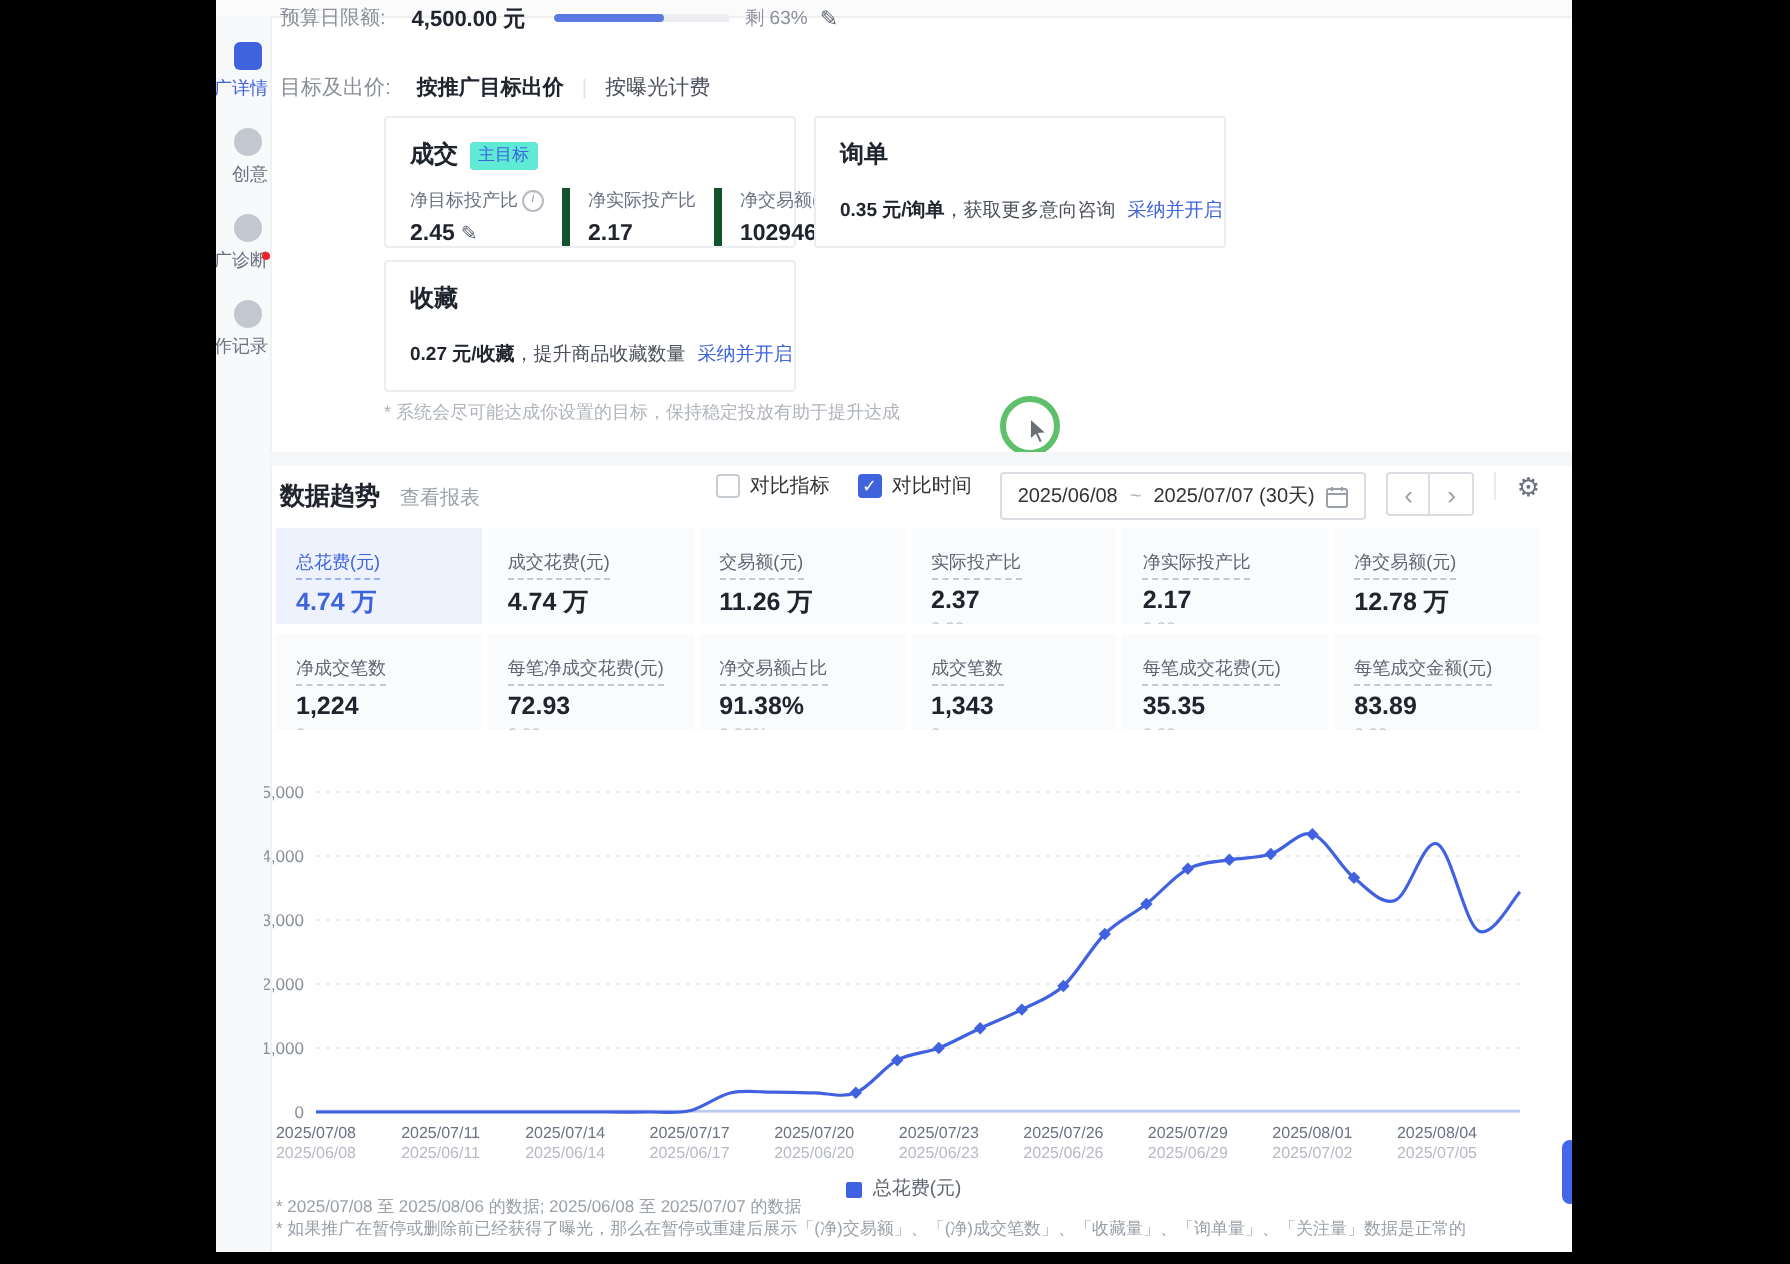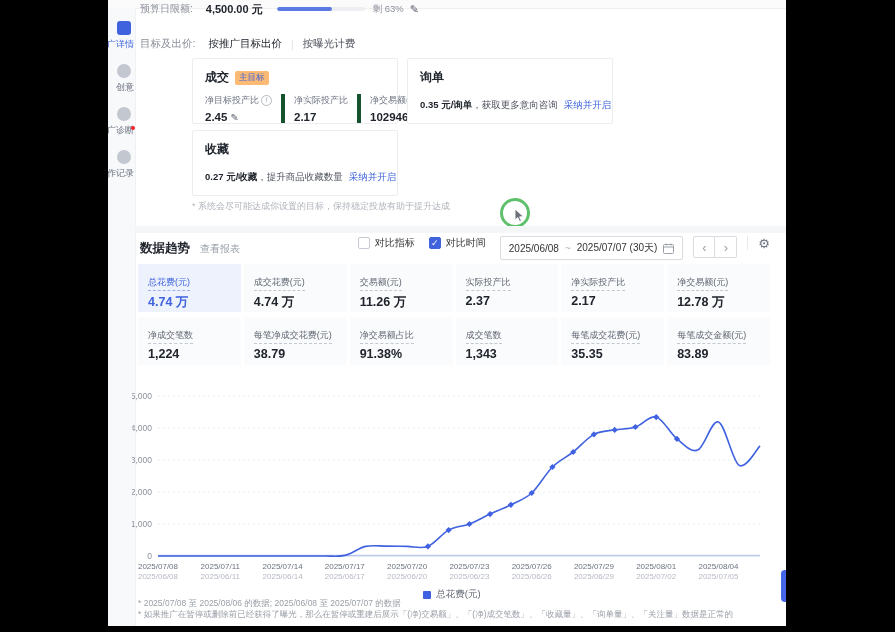--- a/index.html
+++ b/index.html
@@ -22,30 +22,30 @@
   .b-label{color:#8a8f99}
   .b-amount{color:#20242c;font-weight:bold;font-size:11px;margin-left:13px}
   .pbar{width:88px;height:4px;background:#eceef2;border-radius:2px;margin-left:14px;position:relative;overflow:hidden}
   .pfill{position:absolute;left:0;top:0;height:4px;border-radius:2px;background:#5b79e3}
   .b-rem{color:#8a8f99;font-size:9.5px;margin-left:8px;white-space:nowrap}
   .edit-i{color:#5f6672;font-size:11px;margin-left:6px;cursor:pointer}
 
   
   .bidding-row{position:absolute;left:32px;top:37px;display:flex;align-items:center;font-size:10.5px}
   .bid-label{color:#8a8f99}
-  .tab-active{color:#20242c;font-weight:normal;margin-left:13px;cursor:pointer}
+  .tab-active{color:#20242c;font-weight:bold;margin-left:13px;cursor:pointer}
   .tab-sep{color:#e0e2e6;margin:0 9px}
   .tab{color:#4a4f59;cursor:pointer}
 
   
   #goal-cards{position:absolute;left:84px;top:58px;width:421px;display:flex;flex-wrap:wrap;gap:6px 9px}
   .gcard{width:206px;height:66px;border:1px solid #ebedf0;border-radius:2px;box-sizing:border-box;padding:10px 12px;background:#fff}
   .gc-title-row{display:flex;align-items:center}
   .gc-title{font-size:12px;font-weight:bold;color:#20242c}
-  .gc-badge{font-size:8.5px;color:#3e63dd;background:#fdba74;border-radius:2px;padding:1px 4px;margin-left:6px}
+  .gc-badge{font-size:8.5px;color:#3e63dd;background:#5eead4;border-radius:2px;padding:1px 4px;margin-left:6px}
   .gc-metrics{display:flex;margin-top:8px}
   .gc-m{padding-right:9px;margin-right:9px;border-right:4px solid #14532d}
   .gc-m:last-child{border-right:none;padding-right:0;margin-right:0}
   .gc-m-label{font-size:9px;color:#6b7280;display:flex;align-items:center;gap:2px;white-space:nowrap}
   .gc-m-value{font-size:11.5px;font-weight:bold;color:#20242c;margin-top:4px;white-space:nowrap}
   .gc-m-value .edit-i{font-size:10px;margin-left:3px}
   .info-i{display:inline-block;width:9px;height:9px;line-height:8px;border:1px solid #b6bac2;border-radius:50%;font-size:6.5px;color:#9aa0a8;text-align:center;font-style:italic}
   .gc-desc{font-size:9.5px;color:#4a4f59;margin-top:13px;white-space:nowrap}
   .gc-price{font-weight:bold;color:#20242c}
   .gc-link{color:#3e63dd;margin-left:6px;cursor:pointer}
@@ -217,21 +217,21 @@
       <div class="m-grid">
         <div class="m-card sel"><div class="m-label">总花费(元)</div><div class="m-value">4.74 万</div></div>
         <div class="m-card"><div class="m-label">成交花费(元)</div><div class="m-value">4.74 万</div></div>
         <div class="m-card"><div class="m-label">交易额(元)</div><div class="m-value">11.26 万</div></div>
         <div class="m-card"><div class="m-label">实际投产比</div><div class="m-value">2.37</div><div class="m-sub">0.00</div></div>
         <div class="m-card"><div class="m-label">净实际投产比</div><div class="m-value">2.17</div><div class="m-sub">0.00</div></div>
         <div class="m-card"><div class="m-label">净交易额(元)</div><div class="m-value">12.78 万</div></div>
       </div>
       <div class="m-grid">
         <div class="m-card"><div class="m-label">净成交笔数</div><div class="m-value">1,224</div><div class="m-sub">0</div></div>
-        <div class="m-card"><div class="m-label">每笔净成交花费(元)</div><div class="m-value">38.79</div><div class="m-sub">0.00</div></div>
+        <div class="m-card"><div class="m-label">每笔净成交花费(元)</div><div class="m-value">72.93</div><div class="m-sub">0.00</div></div>
         <div class="m-card"><div class="m-label">净交易额占比</div><div class="m-value">91.38%</div><div class="m-sub">0.00%</div></div>
         <div class="m-card"><div class="m-label">成交笔数</div><div class="m-value">1,343</div><div class="m-sub">0</div></div>
         <div class="m-card"><div class="m-label">每笔成交花费(元)</div><div class="m-value">35.35</div><div class="m-sub">0.00</div></div>
         <div class="m-card"><div class="m-label">每笔成交金额(元)</div><div class="m-value">83.89</div><div class="m-sub">0.00</div></div>
       </div>
     </div>
 
   <svg id="chart" width="640" height="200" viewBox="0 0 640 200">
       <line x1="26" y1="168.0" x2="628" y2="168.0" stroke="#dfe3e8" stroke-width="1"></line>
       <text x="20" y="171" text-anchor="end" class="yt">0</text>

